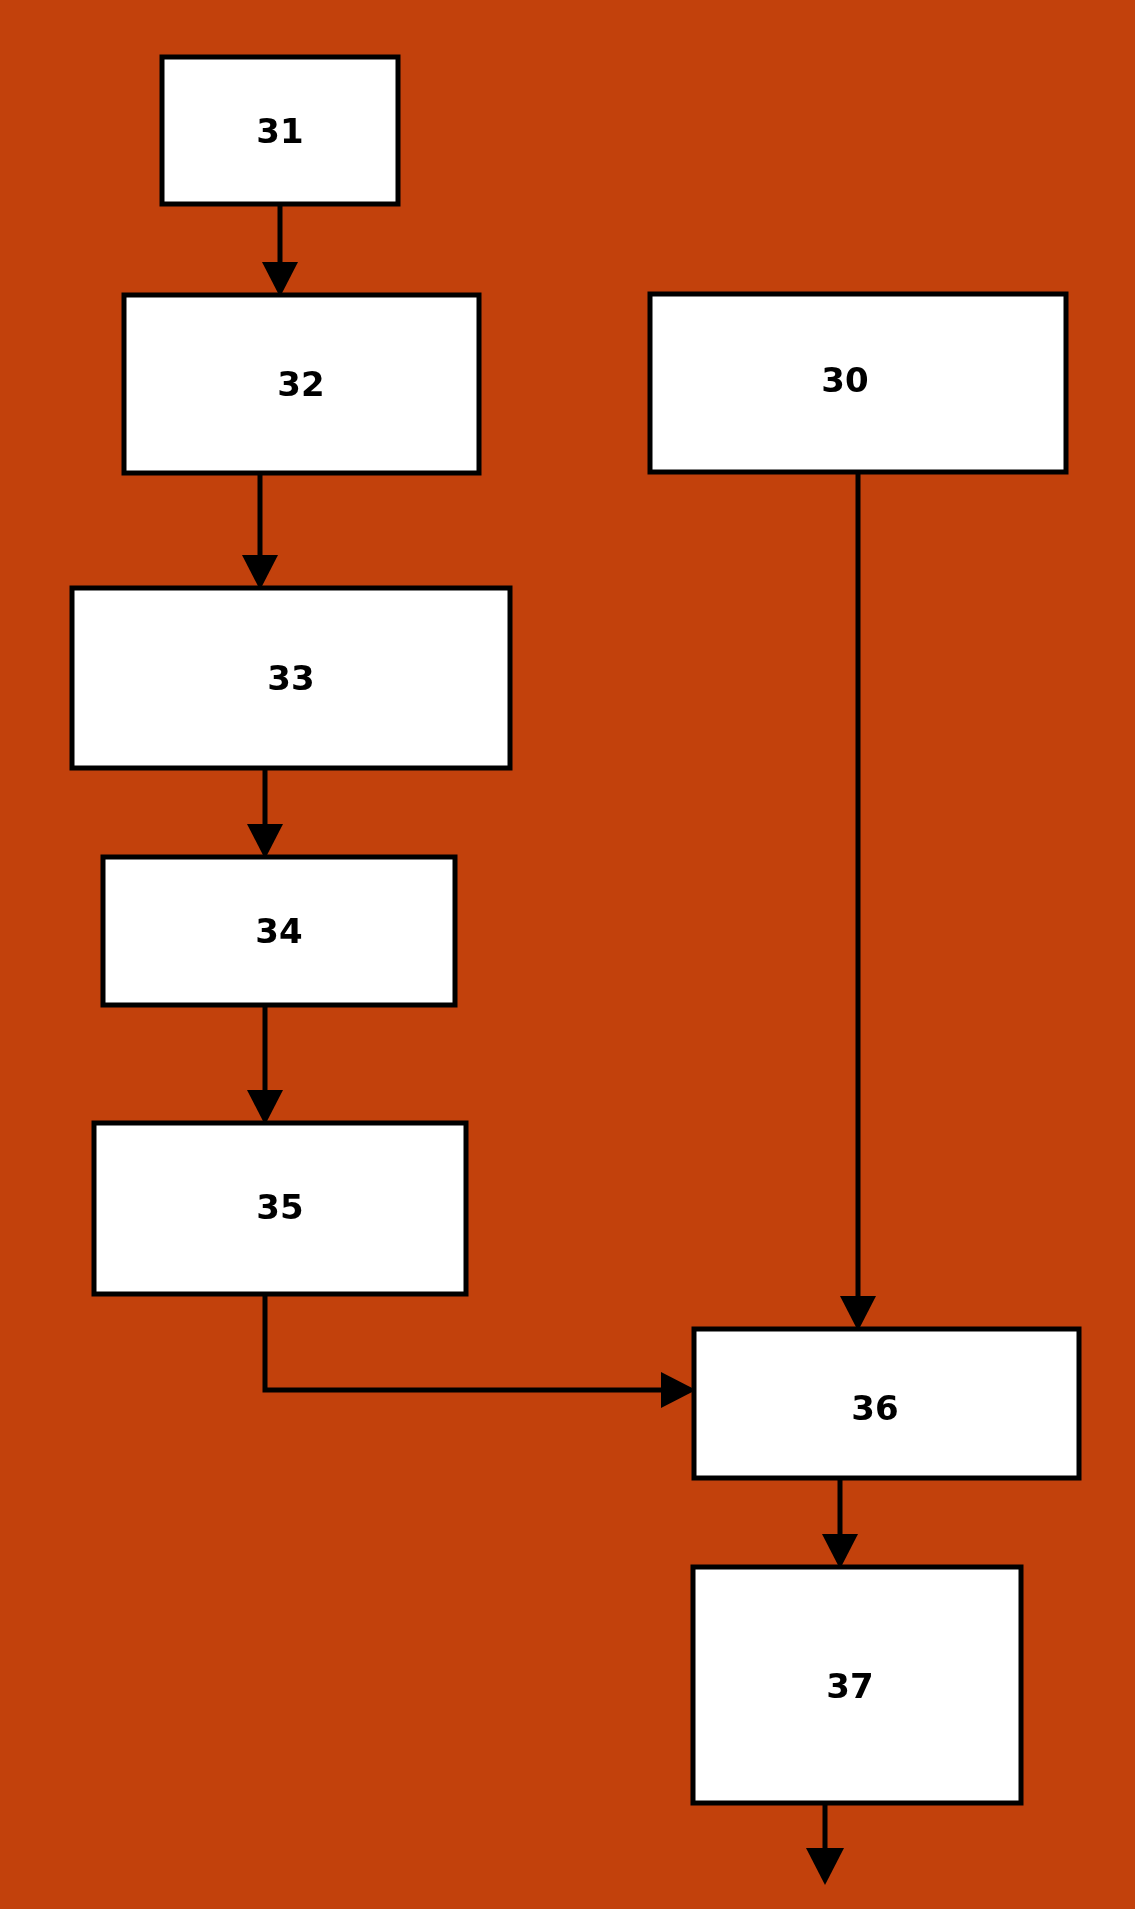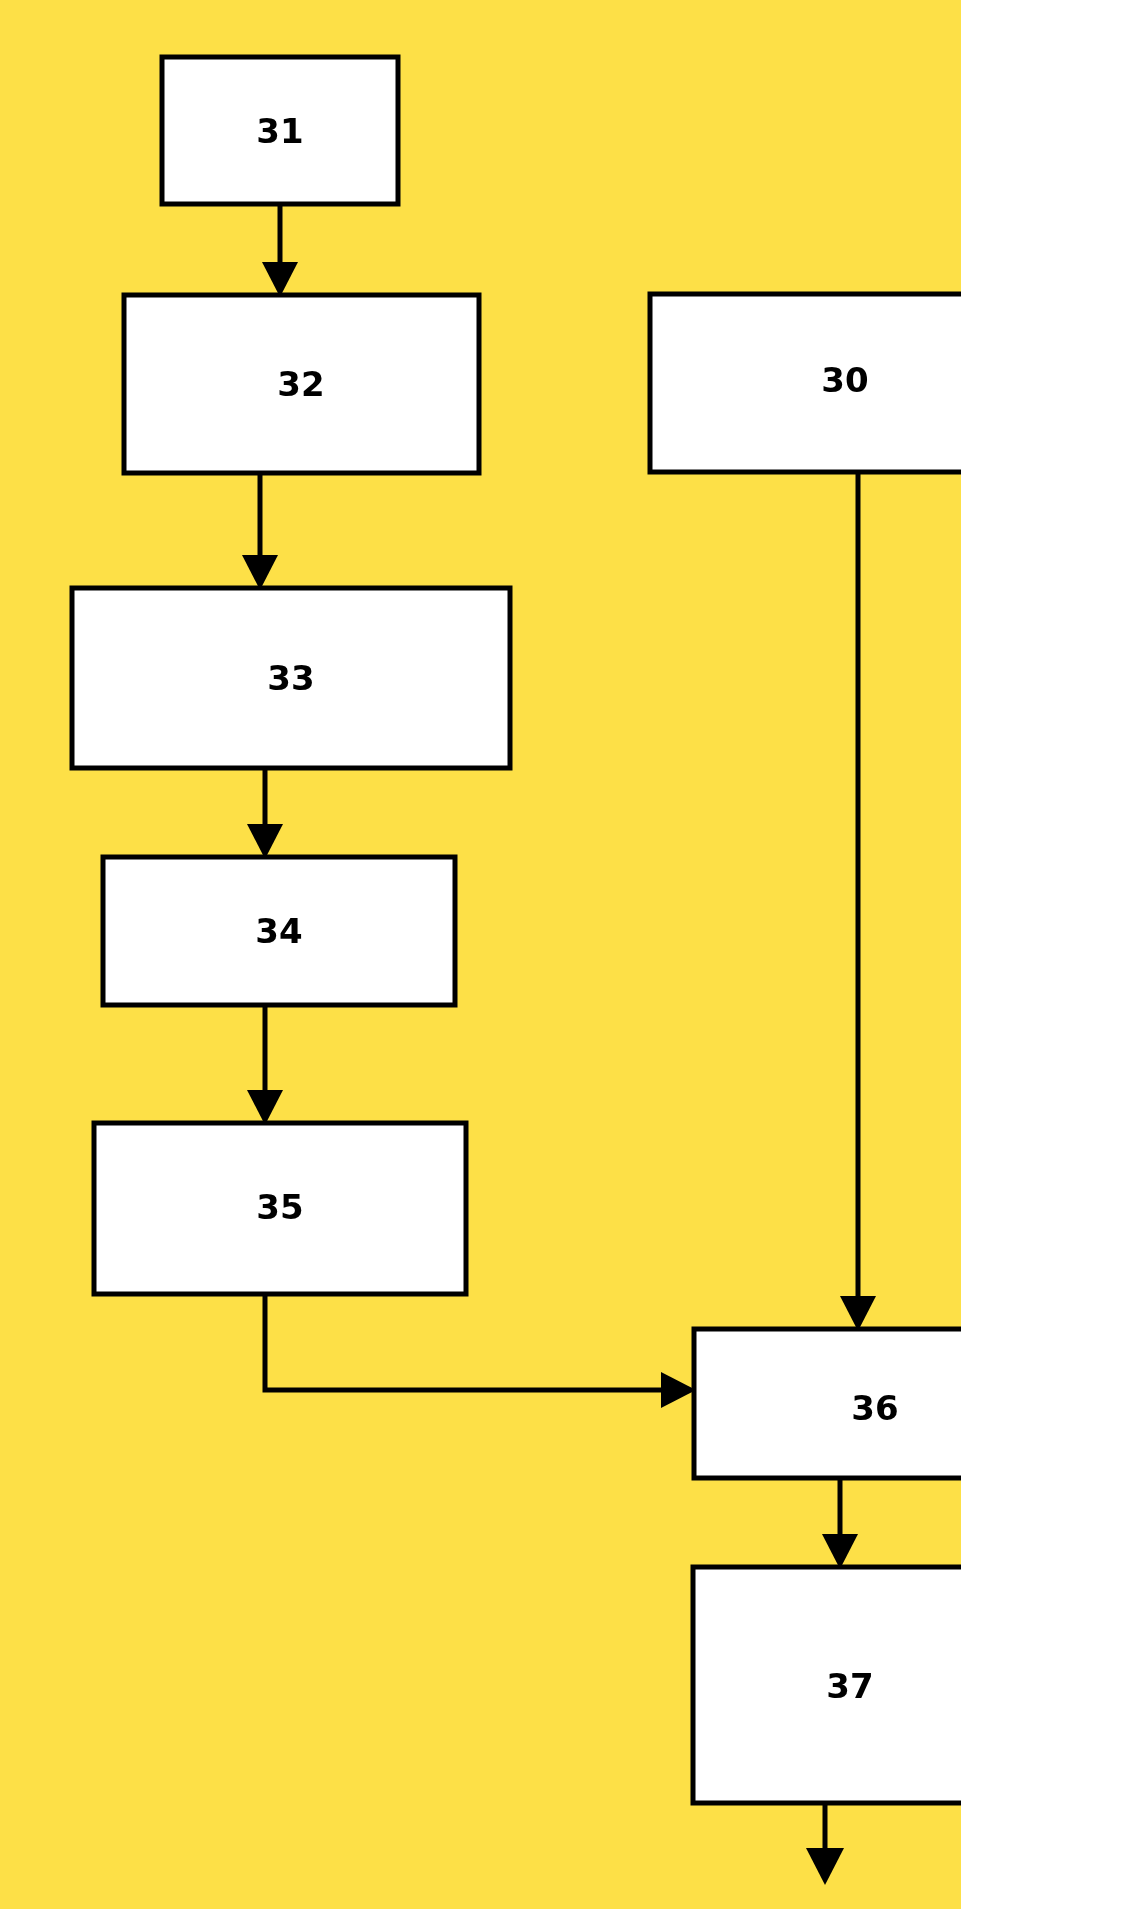--- a/index.html
+++ b/index.html
@@ -6,23 +6,23 @@
   html, body {
     margin: 0;
     padding: 0;
     background: #ffffff;
   }
   body {
     font-family: "DejaVu Sans", sans-serif;
   }
   #diagram-root {
     position: relative;
-    width: 961px;
+    width: 1135px;
     height: 1909px;
-    background: #fde047;
+    background: #c2410c;
     overflow: hidden;
   }
   #diagram-svg {
     position: absolute;
     top: 0;
     left: 0;
     width: 1135px;
     height: 1909px;
     display: block;
   }

